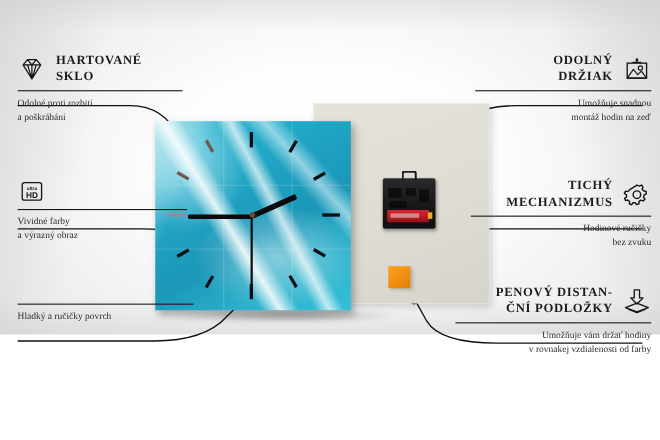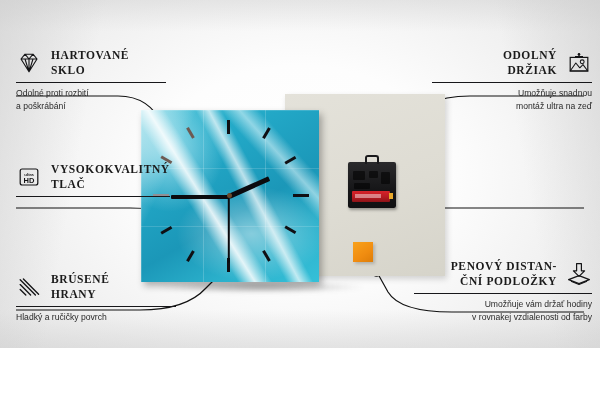--- a/index.html
+++ b/index.html
@@ -4,21 +4,21 @@
 <style>
   * { margin:0; padding:0; box-sizing:border-box; }
   html,body { width:600px; height:400px; }
   body{
     font-family:"Liberation Serif", serif;
     background:#ffffff;
     overflow:hidden;
     position:relative;
   }
   #stage{
-    position:absolute; left:0; top:0; width:600px; height:348px;
+    position:absolute; left:0; top:0; width:600px; height:304px;
     background:
       radial-gradient(ellipse 62% 78% at 50% 50%, #ffffff 0%, #fdfdfd 40%, #f3f3f3 68%, #e8e8e8 100%);
   }
   
   #stage::before{
     content:""; position:absolute; inset:0;
     background:
       linear-gradient(100deg, rgba(205,205,205,.55) 0%, rgba(225,225,225,0) 16%),
       linear-gradient(-100deg, rgba(205,205,205,.55) 0%, rgba(225,225,225,0) 16%),
       linear-gradient(180deg, rgba(200,200,200,.35) 0%, rgba(255,255,255,0) 9%),
@@ -42,21 +42,21 @@
     color:#1b1b1b;
     line-height:1.32;
     text-transform:uppercase;
     white-space:pre-line;
   }
   .feat.right .ttl{ text-align:right; }
   .rule{
     height:1px; background:#17171a; margin-top:4px; margin-bottom:4px;
   }
   .desc{
-    font-family:Liberation Sans, sans-serif;
+    font-family:Liberation Serif, serif;
     font-size:8.6px;
     color:#2a2a2a;
     line-height:1.42;
     white-space:pre-line;
   }
   .feat.right .desc{ text-align:right; }
   .ico{ width:26px; height:24px; flex:0 0 26px; display:block; }
   .feat.right .ico{ order:2; }
 
   
@@ -213,55 +213,64 @@
 a poškrábání</div>
   </div>
 
   <div class="feat left" id="f-print">
     <div class="row">
       <svg class="ico" viewBox="0 0 32 30">
         <rect x="5" y="5" width="22" height="20" rx="2.5" fill="none" stroke="#141416" stroke-width="1.5"></rect>
         <text x="16" y="13.4" font-family="Liberation Sans, sans-serif" font-size="5.4" font-weight="bold" text-anchor="middle" fill="#141416">ultra</text>
         <text x="16" y="22.2" font-family="Liberation Sans, sans-serif" font-size="9.4" font-weight="bold" text-anchor="middle" fill="#141416">HD</text>
       </svg>
-      <div class="ttl">VYSOKOKVALITNÝ
-TLAČ</div>
-    </div>
-    <div class="rule"></div>
+    </div>
+    <div class="rule"></div>
+    <div class="desc">Vividné farby
+a výrazný obraz</div>
   </div>
 
   <div class="feat left" id="f-edges">
-    <div class="row">
-      <svg class="ico" viewBox="0 0 32 30">
-        <path d="M5 6 L24 25 M5 12 L18 25 M5 18 L12 25 M9 5 L28 24" fill="none" stroke="#141416" stroke-width="1.7" stroke-linecap="round"></path>
-      </svg>
-      <div class="ttl">BRÚSENÉ
-HRANY</div>
-    </div>
     <div class="rule"></div>
     <div class="desc">Hladký a ručičky povrch</div>
   </div>
 
   <div class="feat right" id="f-holder">
     <div class="row">
       <svg class="ico" viewBox="0 0 32 30">
         <path d="M16 3 L16 7 M11 7 L21 7" stroke="#141416" stroke-width="1.4" fill="none"></path>
         <circle cx="16" cy="4.2" r="1.6" fill="#141416"></circle>
         <rect x="5" y="8" width="22" height="17" fill="none" stroke="#141416" stroke-width="1.5"></rect>
         <path d="M5 25 L12 15 L17 21 L21 17 L27 25 Z" fill="none" stroke="#141416" stroke-width="1.3" stroke-linejoin="round"></path>
         <circle cx="20" cy="13.5" r="2.4" fill="none" stroke="#141416" stroke-width="1.3"></circle>
       </svg>
       <div class="ttl">ODOLNÝ
 DRŽIAK</div>
     </div>
     <div class="rule"></div>
     <div class="desc">Umožňuje snadnou
-montáž ultra na zeď</div>
-  </div>
-
+montáž hodin na zeď</div>
+  </div>
+
+  <div class="feat right" id="f-mech">
+    <div class="row">
+      <svg class="ico" viewBox="0 0 32 30">
+        <path d="M16 4.5 l2.6 .5 1.3-2.0 M16 4.5" fill="none"></path>
+        <g fill="none" stroke="#141416" stroke-width="1.6" stroke-linejoin="round">
+          <path d="M16 4.2 l2.9 1.0 2.4-1.2 1.7 2.3 -1.0 2.5 1.9 2.0 2.6 .4 .2 2.9 -2.4 1.1 -.7 2.7 1.5 2.2 -2.1 2.0 -2.5 -.9 -2.2 1.6 .1 2.6 -2.8 .7 -1.6 -2.1 -2.7 .2 -1.3 2.3 -2.6 -1.2 .3 -2.6 -2.1 -1.7 -2.5 .7 -1.0 -2.7 2.2 -1.5 -.3 -2.7 -2.3 -1.3 1.4 -2.5 2.6 .5 1.8 -2.0 Z"></path>
+          <circle cx="16" cy="15" r="4.3"></circle>
+        </g>
+      </svg>
+      <div class="ttl">TICHÝ
+MECHANIZMUS</div>
+    </div>
+    <div class="rule"></div>
+    <div class="desc">Hodinové ručičky
+bez zvuku</div>
+  </div>
 
   <div class="feat right" id="f-foam">
     <div class="row">
       <svg class="ico" viewBox="0 0 32 30">
         <path d="M13 2 H19 V11 H23 L16 18 L9 11 H13 Z" fill="none" stroke="#141416" stroke-width="1.5" stroke-linejoin="round"></path>
         <path d="M16 17 L29 22 L16 27 L3 22 Z" fill="none" stroke="#141416" stroke-width="1.5" stroke-linejoin="round"></path>
         <path d="M6 24 L16 28 L26 24" fill="none" stroke="#141416" stroke-width="1.3" stroke-linejoin="round"></path>
       </svg>
       <div class="ttl">PENOVÝ DISTAN-
 ČNÍ PODLOŽKY</div>

